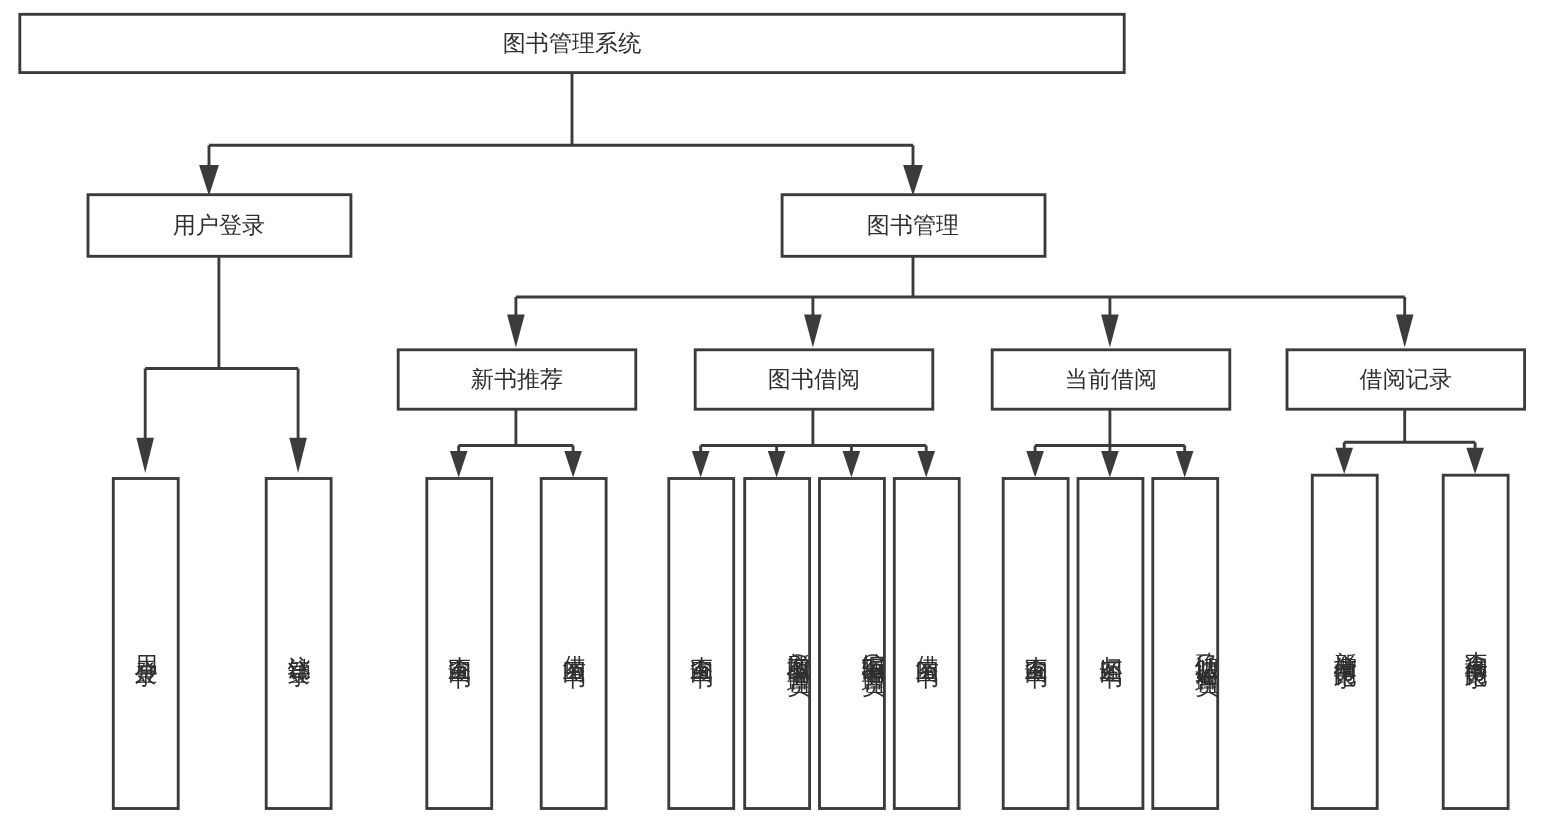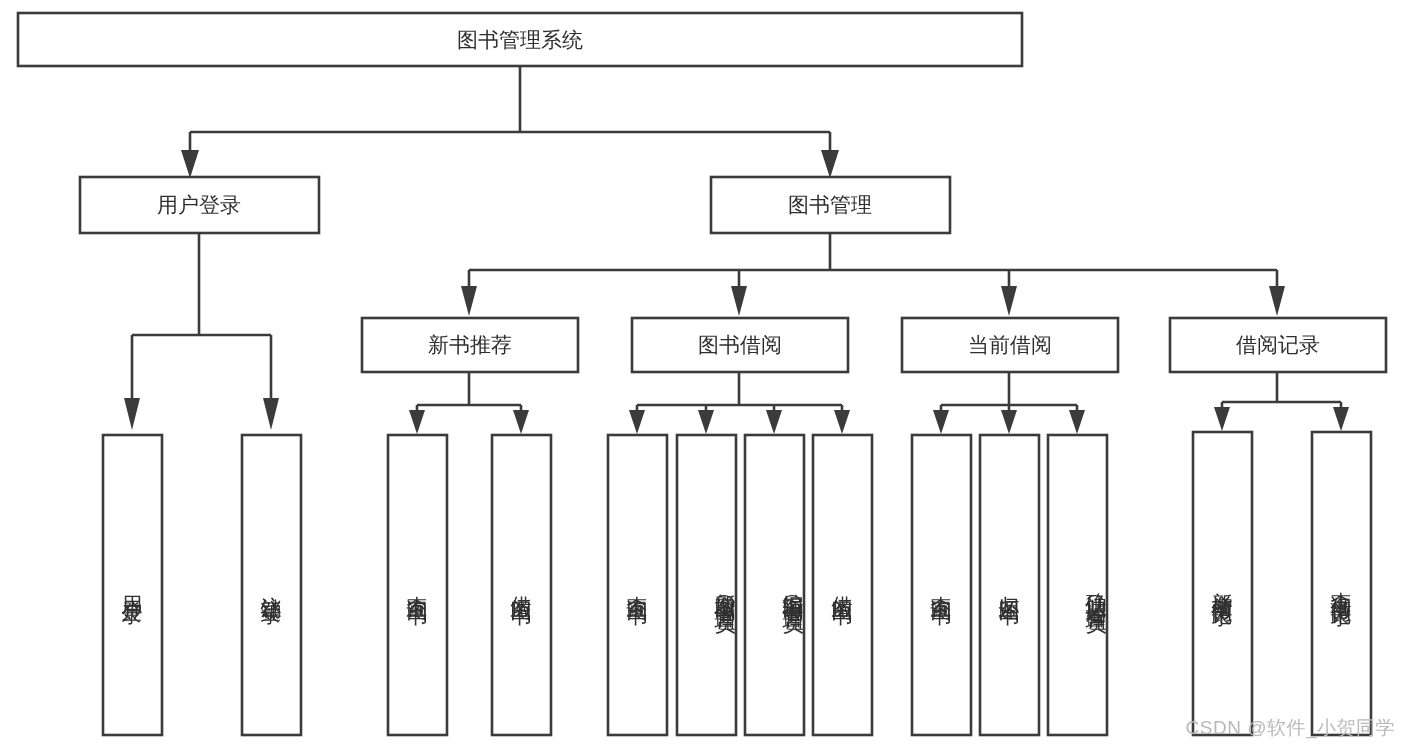--- a/index.html
+++ b/index.html
@@ -171,14 +171,13 @@
   <div class="node-label-v" style="left:745px; top:435px; width:59px; height:300px; align-items:flex-start; padding-top:8px; box-sizing:border-box;">编辑图书（管理员）</div>
   <div class="node-label-v" style="left:813px; top:435px; width:59px; height:300px;">借阅图书</div>
 
   <div class="node-label-v" style="left:912px; top:435px; width:59px; height:300px;">查询图书</div>
   <div class="node-label-v" style="left:980px; top:435px; width:59px; height:300px;">归还图书</div>
   <div class="node-label-v" style="left:1048px; top:435px; width:59px; height:300px; align-items:flex-start; padding-top:8px; box-sizing:border-box;">确认归还（管理员）</div>
 
   <div class="node-label-v" style="left:1193px; top:432px; width:59px; height:303px;">新增借阅记录</div>
   <div class="node-label-v" style="left:1312px; top:432px; width:59px; height:303px;">查询借阅记录</div>
 
-  <div class="watermark">CSDN @软件_小贺同学</div>
 </div>
 
 </body></html>

